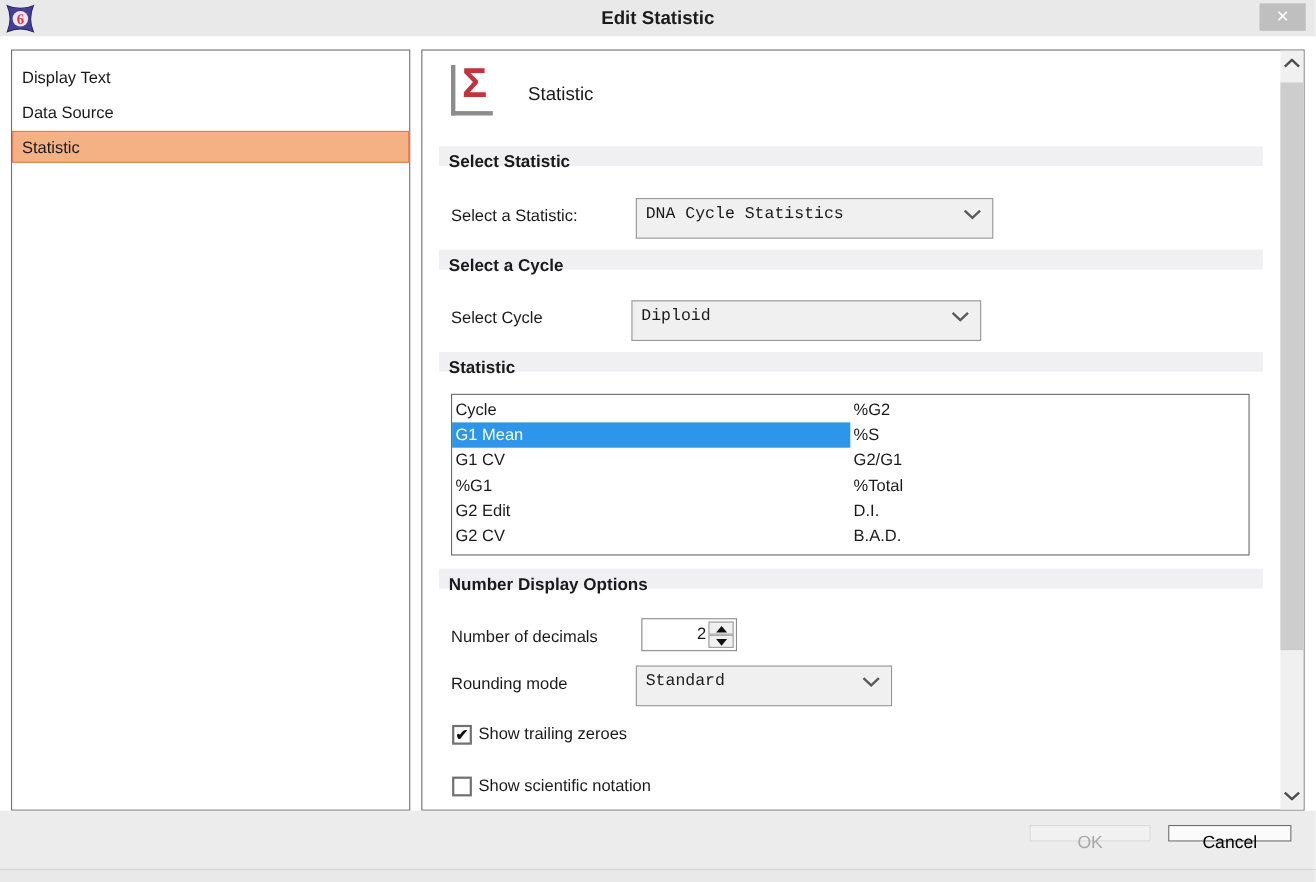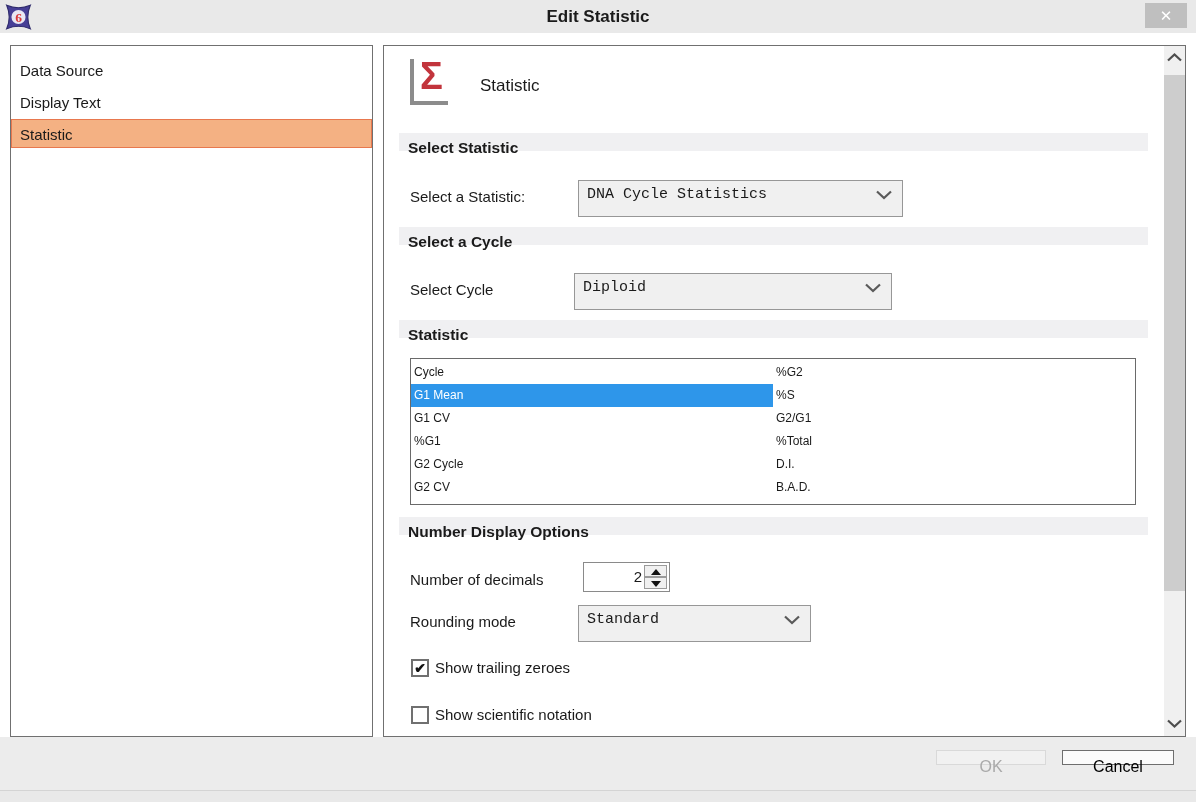--- a/index.html
+++ b/index.html
@@ -39,21 +39,21 @@
   
   .dropdown { position:absolute; background:#f0f0f0; border:1px solid #979797; height:37px;
               font-size:15px; line-height:27px; padding-left:8px; cursor:default;font-family:Liberation Mono, monospace; }
   .dropdown .chev { position:absolute; right:10px; top:9px; }
   .dd1 { left:194px; top:134px; width:325px; }
   .dd2 { left:190px; top:227px; width:318px; }
   .dd3 { left:194px; top:559px; width:233px; }
   
   .listbox { position:absolute; left:26px; top:312px; width:726px; height:147px;
              background:#ffffff; border:1px solid #6a6a6a; padding-top:2px; }
-  .lrow { display:flex; height:23px; line-height:23px; font-size:12px; }
+  .lrow { display:flex; height:23px; line-height:23px; font-size:15px; }
   .lcell { width:50%; padding-left:3px; }
   .lcell.selected { background:#2e96ea; color:#ffffff; }
   
   .spinner { position:absolute; left:199px; top:516px; width:87px; height:30px;
              background:#ffffff; border:1px solid #8a8a8a; }
   .spin-value { position:absolute; left:0; top:0; height:28px; width:58px; text-align:right;
                 font-size:15px; line-height:28px; }
   .spin-btns { position:absolute; right:2px; top:2px; width:23px; height:24px; }
   .spin-btn { position:absolute; left:0; width:23px; height:12px; background:#f0f0f0;
               border:1px solid #9a9a9a; }
@@ -92,22 +92,22 @@
   <div class="title">Edit Statistic</div>
   <svg class="logo" viewBox="0 0 24 24">
     <path d="M1.5 1.5 Q12 6 22.5 1.5 Q18 12 22.5 22.5 Q12 18 1.5 22.5 Q6 12 1.5 1.5 Z" fill="#473f96" stroke="#2e2a6b" stroke-width="1"></path>
     <circle cx="12" cy="12" r="6.3" fill="#e9e7f3"></circle>
     <text x="12" y="16.4" text-anchor="middle" font-size="12" font-weight="bold" font-family="Liberation Serif, serif" fill="#d93a3a">6</text>
   </svg>
   <div class="closebtn">✕</div>
 </div>
 
 <div class="panel left-panel">
+  <div class="nav-item">Display Text</div>
   <div class="nav-item">Data Source</div>
-  <div class="nav-item">Display Text</div>
   <div class="nav-item selected">Statistic</div>
 </div>
 
 <div class="panel right-panel">
 
   <div class="sigma-box">
     <div class="sigma-glyph">Σ</div>
   </div>
   <div class="panel-title">Statistic</div>
 
@@ -141,21 +141,21 @@
     </div>
     <div class="lrow">
       <div class="lcell">G1 CV</div>
       <div class="lcell">G2/G1</div>
     </div>
     <div class="lrow">
       <div class="lcell">%G1</div>
       <div class="lcell">%Total</div>
     </div>
     <div class="lrow">
-      <div class="lcell">G2 Cycle</div>
+      <div class="lcell">G2 Edit</div>
       <div class="lcell">D.I.</div>
     </div>
     <div class="lrow">
       <div class="lcell">G2 CV</div>
       <div class="lcell">B.A.D.</div>
     </div>
   </div>
 
   <div class="band band4">Number Display Options</div>
 

